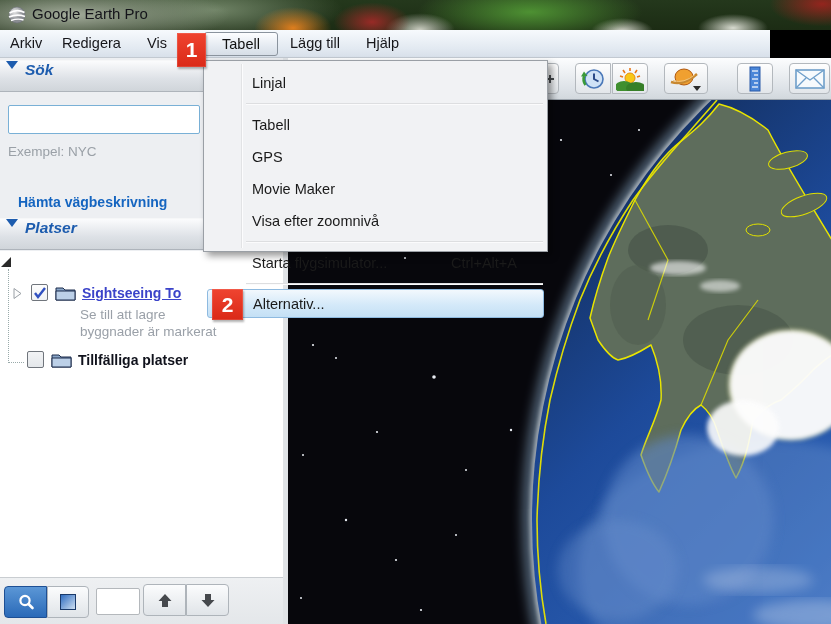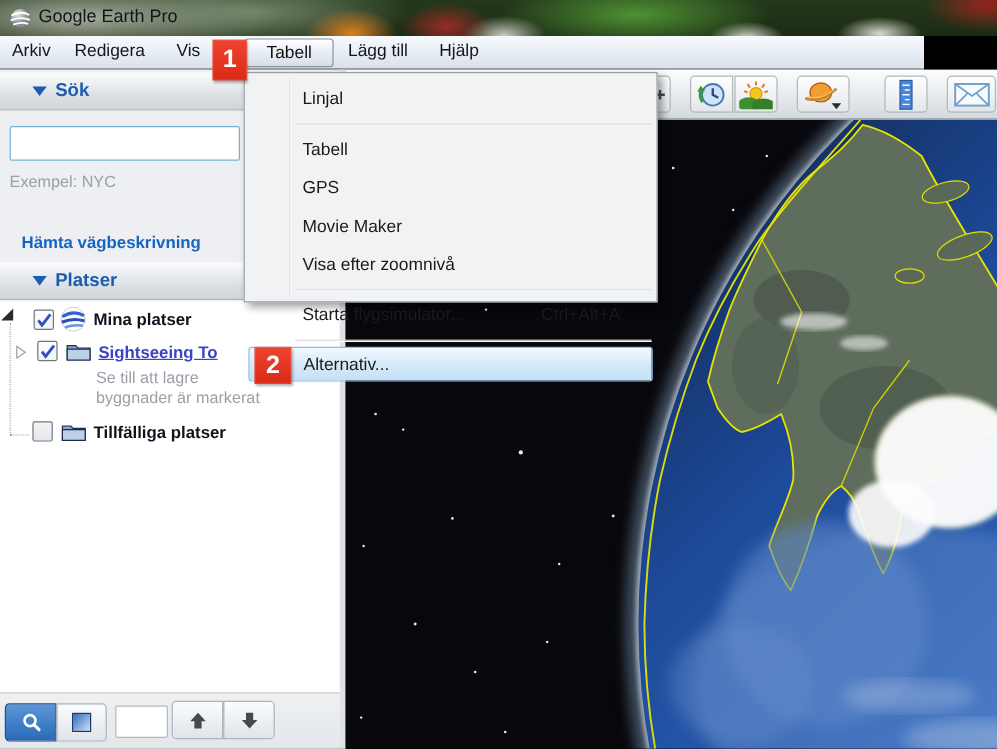--- a/index.html
+++ b/index.html
@@ -37,21 +37,21 @@
     border:1px solid #8a939d; border-radius:3px;
     background:linear-gradient(#fdfeff,#e4eaf1 60%,#d7dee7);
   }
 
   
   .sidebar { position:absolute; left:0; top:58px; width:288px; height:566px; background:#edeff2; border-right:5px solid #e0e3e6; }
   .panel-header {
     position:absolute; left:0; width:283px; height:32px;
     background:linear-gradient(#fbfcfd,#dde1e6 60%,#d0d5da);
     border-top:1px solid #f6f7f8; border-bottom:1px solid #aeb4bb;
-    display:flex; align-items:center; padding-left:27px;
+    display:flex; align-items:flex-start; padding-left:6px;font-style:italic;
   }
   .panel-header .tri { width:0; height:0; border-left:6px solid transparent; border-right:6px solid transparent; border-top:8px solid #1d5cae; margin-right:7px; }
   .panel-header .ph-label { color:#1d5cae; font-weight:bold; font-size:15.5px; }
   .sok-header { top:2px; }
   .platser-header { top:160px; }
   .sok-input {
     position:absolute; left:8px; top:47px; width:192px; height:29px;
     border:1px solid #79b0d6; border-radius:2px; background:#fff; font-size:14px; padding:0 6px;
   }
   .sok-example { position:absolute; left:8px; top:86px; font-size:13.5px; color:#9aa0a7; }
@@ -161,34 +161,20 @@
     <span class="ph-label">Platser</span>
   </div>
 
   <div class="platser-body">
     <svg style="position:absolute;left:1px;top:6px" width="11" height="11">
         <polygon points="10,0 10,10 0,10" fill="#2a2a2a"></polygon>
       </svg>
     <div class="treeline-v"></div>
     <div class="treeline-h"></div>
 
-    <div class="tree-row" style="left:28px; top:4px">
-      <span class="cb">
-        <svg width="15" height="15" style="position:absolute;left:0;top:0">
-            <path d="M3 8 l3 4 l7 -9" stroke="#3050c0" stroke-width="2.4" fill="none"></path>
-          </svg>
-      </span>
-      <svg width="22" height="22" style="margin-left:5px">
-        <circle cx="11" cy="11" r="10" fill="#fdfdfd" stroke="#c8ccd2" stroke-width="0.8"></circle>
-        <path d="M2 9 Q11 3 20 8" stroke="#3466cc" stroke-width="2.6" fill="none"></path>
-        <path d="M1.5 13.5 Q11 9.5 20.5 12.5" stroke="#2a55b8" stroke-width="2.6" fill="none"></path>
-        <path d="M4 18 Q12 15 19 16.5" stroke="#6f94d8" stroke-width="2.2" fill="none"></path>
-      </svg>
-      <span class="tree-label">Mina platser</span>
-    </div>
 
     <svg style="position:absolute;left:13px;top:37px" width="9" height="11">
         <polygon points="1,0.5 8,5.5 1,10.5" fill="#fcfcfc" stroke="#9aa0a6"></polygon>
       </svg>
     <div class="tree-row" style="left:31px; top:33px">
       <span class="cb">
         <svg width="15" height="15" style="position:absolute;left:0;top:0">
             <path d="M3 8 l3 4 l7 -9" stroke="#3050c0" stroke-width="2.4" fill="none"></path>
           </svg>
       </span>

